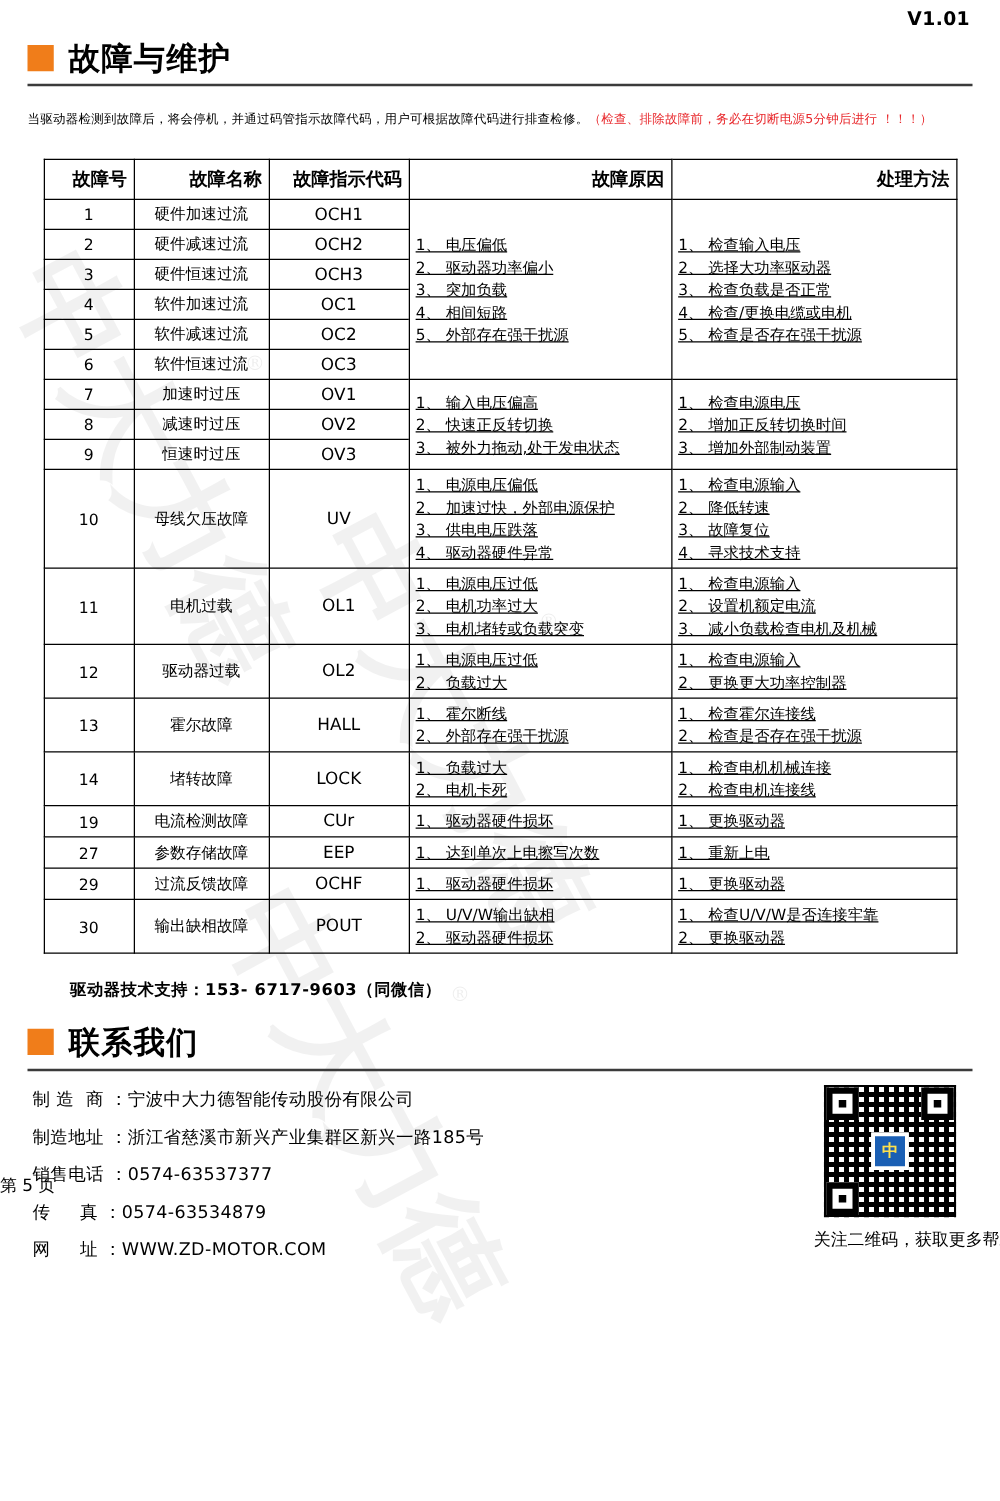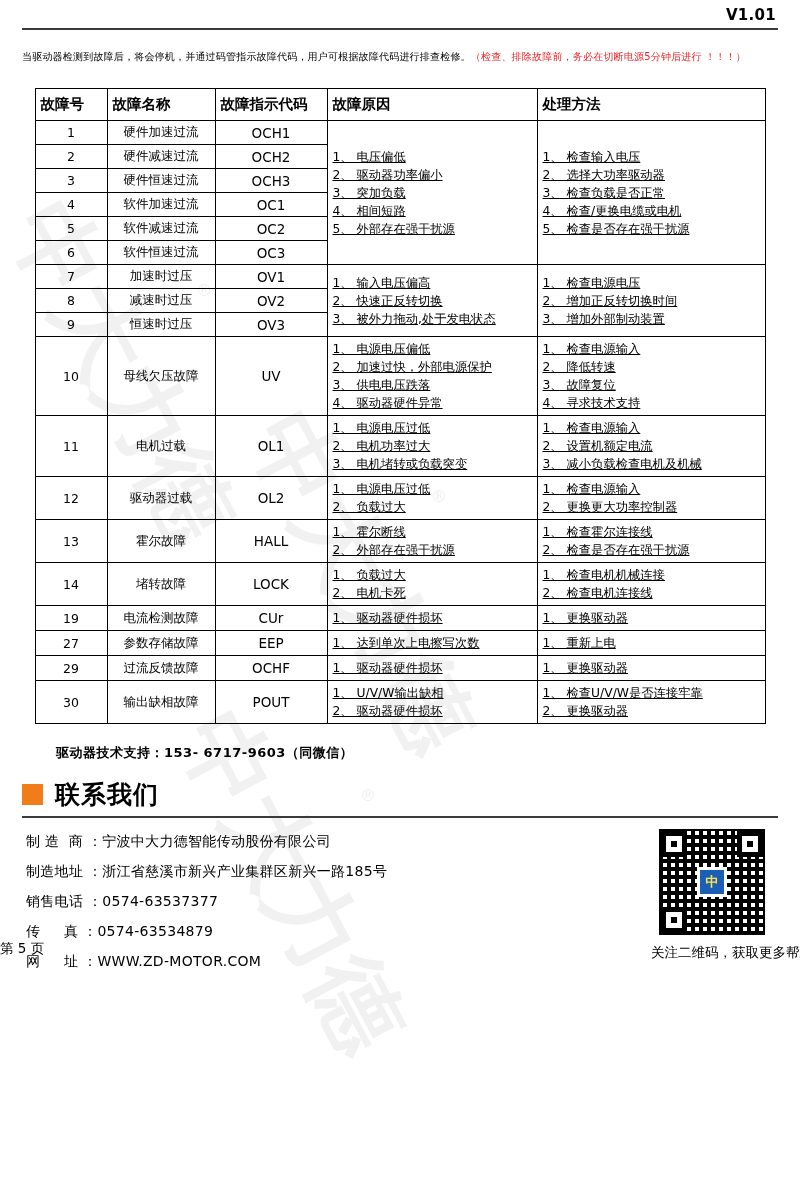--- a/index.html
+++ b/index.html
@@ -108,21 +108,21 @@
 
   table.fault th, table.fault td {
     border: 1px solid #000;
     padding: 3px 5px;
     vertical-align: middle;
   }
   table.fault thead th {
     font-size: 14.5px;
     font-weight: bold;
     height: 32px;
-    text-align: left;
+    text-align: right;
   }
   td.num, td.name, td.code {
     text-align: center;
     font-weight: normal;
   }
   td.code { font-family: "DejaVu Sans", sans-serif; font-size: 13.5px; }
   td.name { font-size: 12.5px; }
   td.num  { font-size: 12.5px; }
   td.list { padding: 4px 6px; }
   td.list ul {
@@ -243,20 +243,24 @@
   <div class="wm-reg wmr1">®</div>
   <div class="wm-reg wmr2">®</div>
   <div class="wm-reg wmr3">®</div>
 </div>
 
 <div class="page">
  <div class="content">
 
   <div class="version">V1.01</div>
 
+  <div class="sect">
+    <div class="sect-sq"></div>
+    <div class="sect-title">故障与维护</div>
+  </div>
   <div class="sect-rule"></div>
 
   <div class="intro">
     <span>当驱动器检测到故障后，将会停机，并通过码管指示故障代码，用户可根据故障代码进行排查检修。</span><span class="warn">（检查、排除故障前，务必在切断电源5分钟后进行 ！！！）</span>
   </div>
 
   <table class="fault">
     <colgroup>
       <col class="c1">
           <col class="c2">

